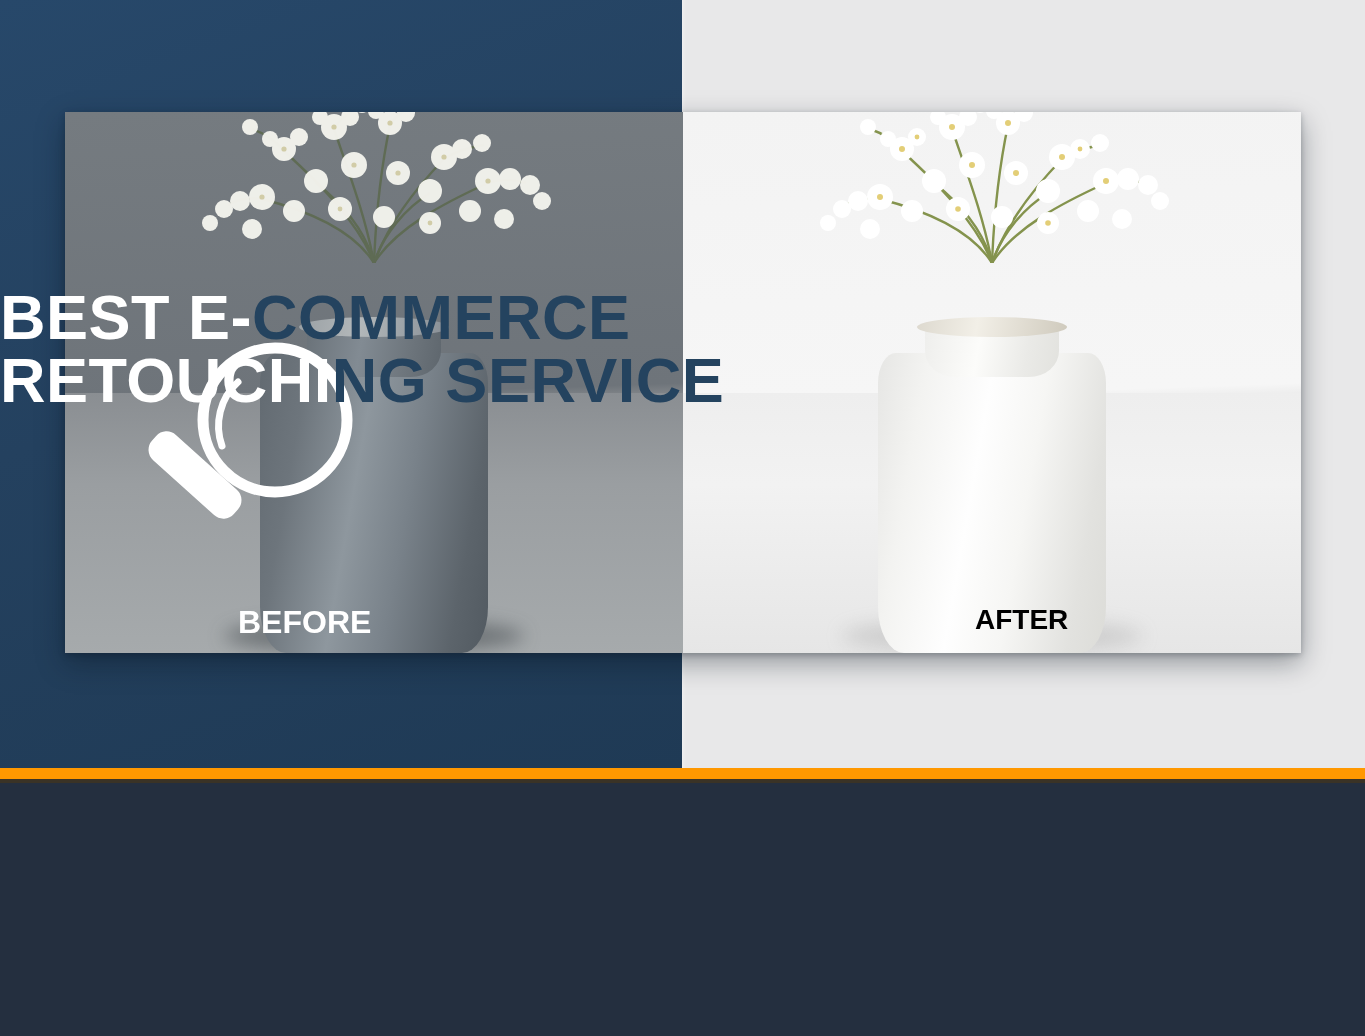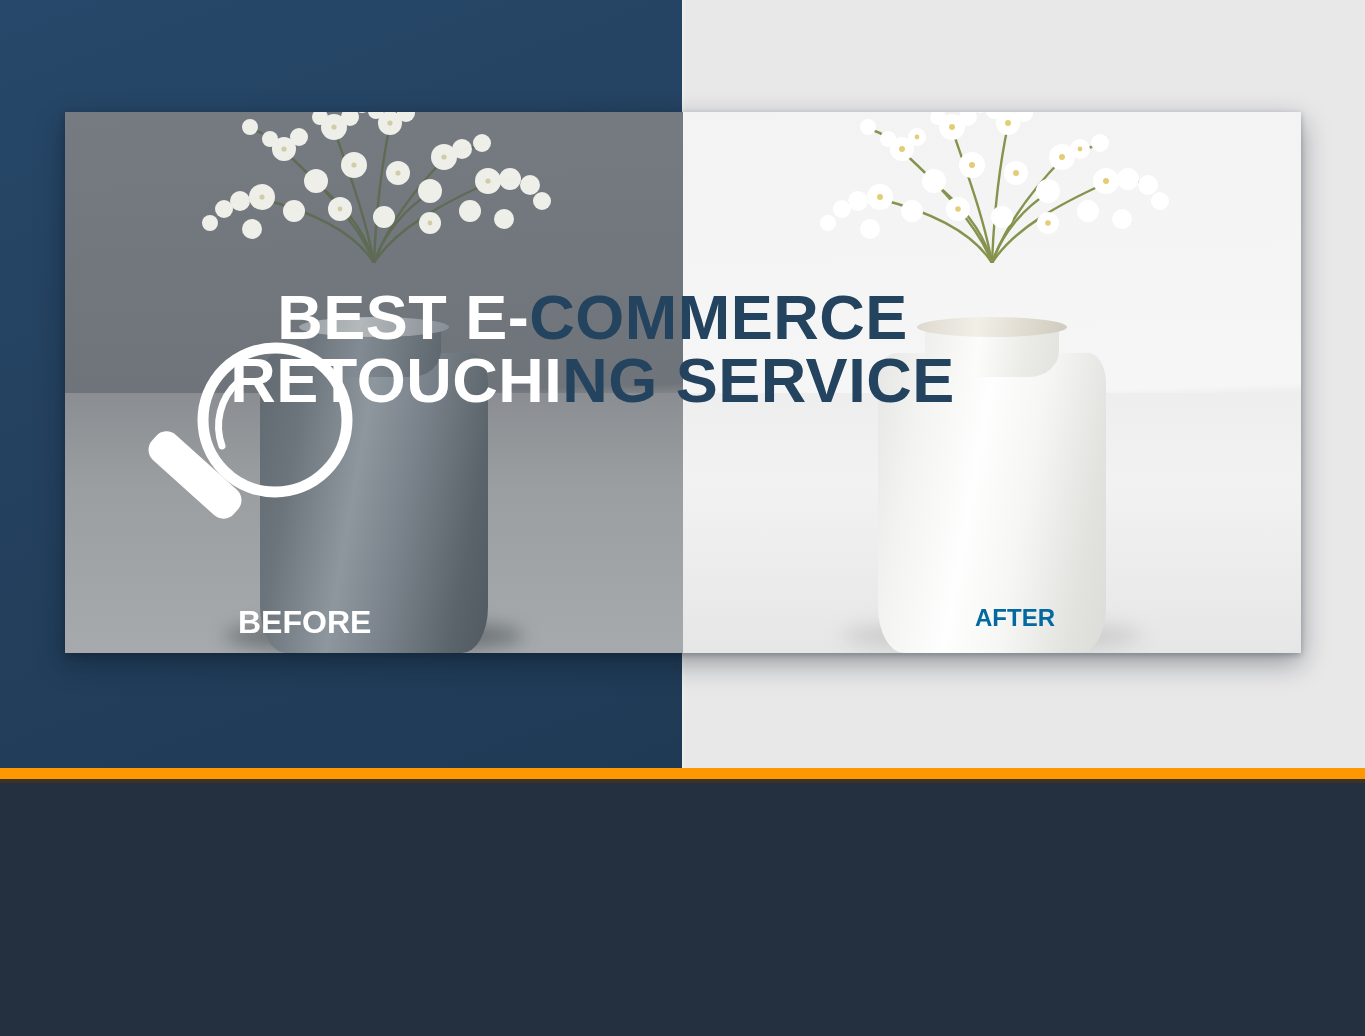--- a/index.html
+++ b/index.html
@@ -60,21 +60,21 @@
   .half-after .vase-shadow{background:rgba(150,150,150,.30);}
 
   
   .flowers{position:absolute;bottom:calc(13% + 320px);left:50%;transform:translateX(-50%);
            width:460px;height:230px;}
 
   
   .magnifier{position:absolute;left:128px;top:330px;width:240px;height:240px;}
 
   
-  .headline{position:absolute;left:0;top:286px;width:1185px;text-align:center;
+  .headline{position:absolute;left:0;top:286px;width:1185px;text-align:left;
             font-size:63px;font-weight:bold;letter-spacing:.5px;line-height:63px;
             pointer-events:none;}
   .hl-line{position:relative;height:63px;white-space:nowrap;}
   .hl-white{color:#ffffff;}
   .hl-navy{color:#24435f;}
 
   
   .orange-bar{position:absolute;left:0;top:768px;width:1365px;height:11px;background:#ff9800;}
   .dark-edge{position:absolute;left:0;top:779px;width:1365px;height:4px;background:#3a3326;}
   .footer{position:absolute;left:0;top:783px;width:1365px;height:253px;background:#242f3f;}
@@ -254,21 +254,21 @@
 
     <div class="magnifier" style="left:63px;top:218px;">
       <svg width="240" height="240" viewBox="0 0 240 240">
         <circle cx="147" cy="90" r="72" fill="none" stroke="#ffffff" stroke-width="11"></circle>
         <path d="M110 52 C 92 68, 86 94, 94 116" fill="none" stroke="#ffffff" stroke-width="7" stroke-linecap="round"></path>
         <rect x="12" y="128" width="110" height="34" rx="14" ry="14" fill="#ffffff" transform="rotate(42 67 145)"></rect>
       </svg>
     </div>
 
     <div style="position:absolute;left:173px;top:492px;font-size:32px;font-weight:bold;color:#ffffff;">BEFORE</div>
-    <div style="position:absolute;left:910px;top:492px;font-size:24px;font-weight:bold;color:#0369a1;">AFTER</div>
+    <div style="position:absolute;left:910px;top:492px;font-size:28px;font-weight:bold;color:#000000;">AFTER</div>
   </div>
 
   <div class="headline">
     <div class="hl-line">
       <span class="hl-white">BEST E-</span><span class="hl-navy">COMMERCE</span>
     </div>
     <div class="hl-line">
       <span class="hl-white">RETOUCHI</span><span class="hl-navy">NG SERVICE</span>
     </div>
   </div>

